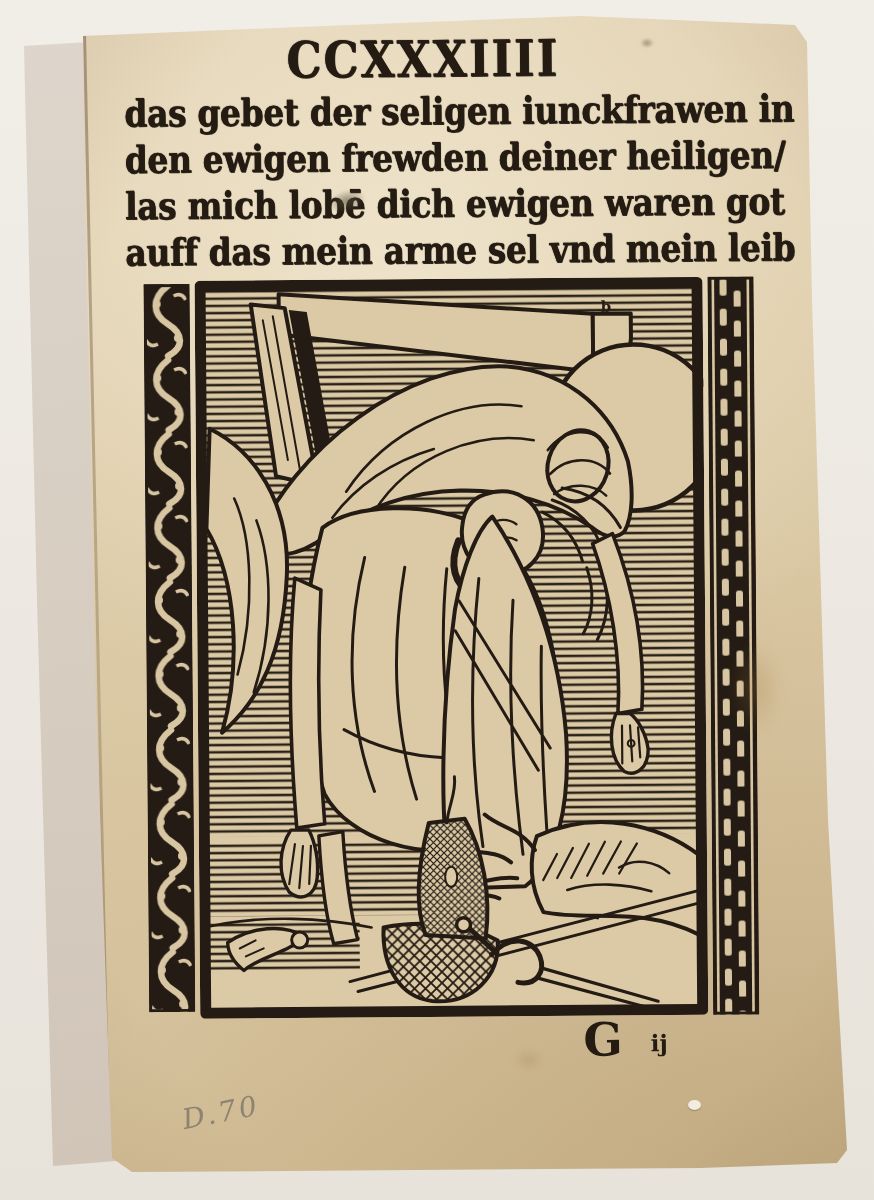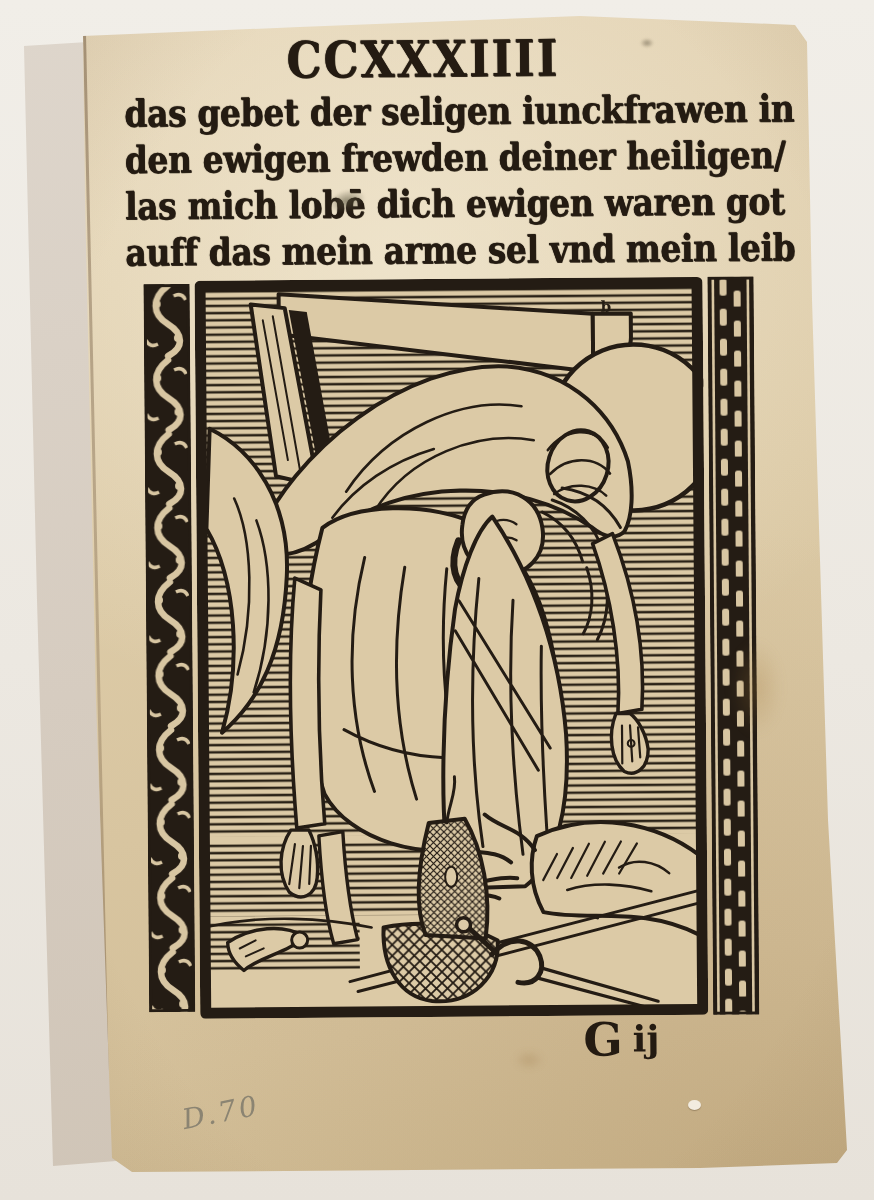--- a/index.html
+++ b/index.html
@@ -30,21 +30,21 @@
          font-size:44px;font-weight:bold;letter-spacing:2px;line-height:1.1;
          transform:scaleY(1.14);transform-origin:top center;
          text-shadow:.7px .7px 0 rgba(30,22,12,.85),0 0 1px rgba(30,22,12,.9);}
   .prayer{position:absolute;left:128px;top:88px;width:648px;
          font-size:33px;font-weight:bold;letter-spacing:-.4px;line-height:41px;white-space:nowrap;
          transform:scaleY(1.13);transform-origin:top left;
          text-shadow:.7px .7px 0 rgba(30,22,12,.85),0 0 1px rgba(30,22,12,.9);}
   .woodcut{position:absolute;left:146px;top:279px;width:612px;height:738px;display:flex;gap:5px;align-items:flex-start;}
   .sig{position:absolute;left:580px;top:1014px;font-weight:bold;}
   .sig .g{font-size:46px;}
-  .sig .ij{font-size:36px;margin-left:10px;position:relative;top:-4px;}
+  .sig .ij{font-size:23px;margin-left:28px;position:relative;top:-4px;}
   .pencil{position:absolute;left:182px;top:1096px;font-size:28px;font-style:italic;
          color:#8b8472;letter-spacing:3px;transform:rotate(-11deg);
          font-family:"DejaVu Serif","Liberation Serif",serif;}
   
   .stain{position:absolute;border-radius:50%;pointer-events:none;}
   .st-smudge{left:328px;top:190px;width:38px;height:22px;background:radial-gradient(closest-side,rgba(85,80,58,.6),rgba(85,80,58,0));filter:blur(1px);transform:rotate(-14deg);}
   .st-brown{left:730px;top:640px;width:52px;height:96px;background:radial-gradient(closest-side,rgba(160,120,60,.25),rgba(160,120,60,0));filter:blur(5px);}
   .st-fox{left:514px;top:1050px;width:30px;height:20px;background:radial-gradient(closest-side,rgba(140,100,50,.22),rgba(140,100,50,0));filter:blur(3px);}
   .st-fleck{left:688px;top:1100px;width:13px;height:10px;background:#f2ece0;box-shadow:0 1px 1px rgba(90,70,45,.4);}
   .st-top{left:640px;top:38px;width:14px;height:10px;background:radial-gradient(closest-side,rgba(70,60,42,.45),rgba(70,60,42,0));filter:blur(1px);}

